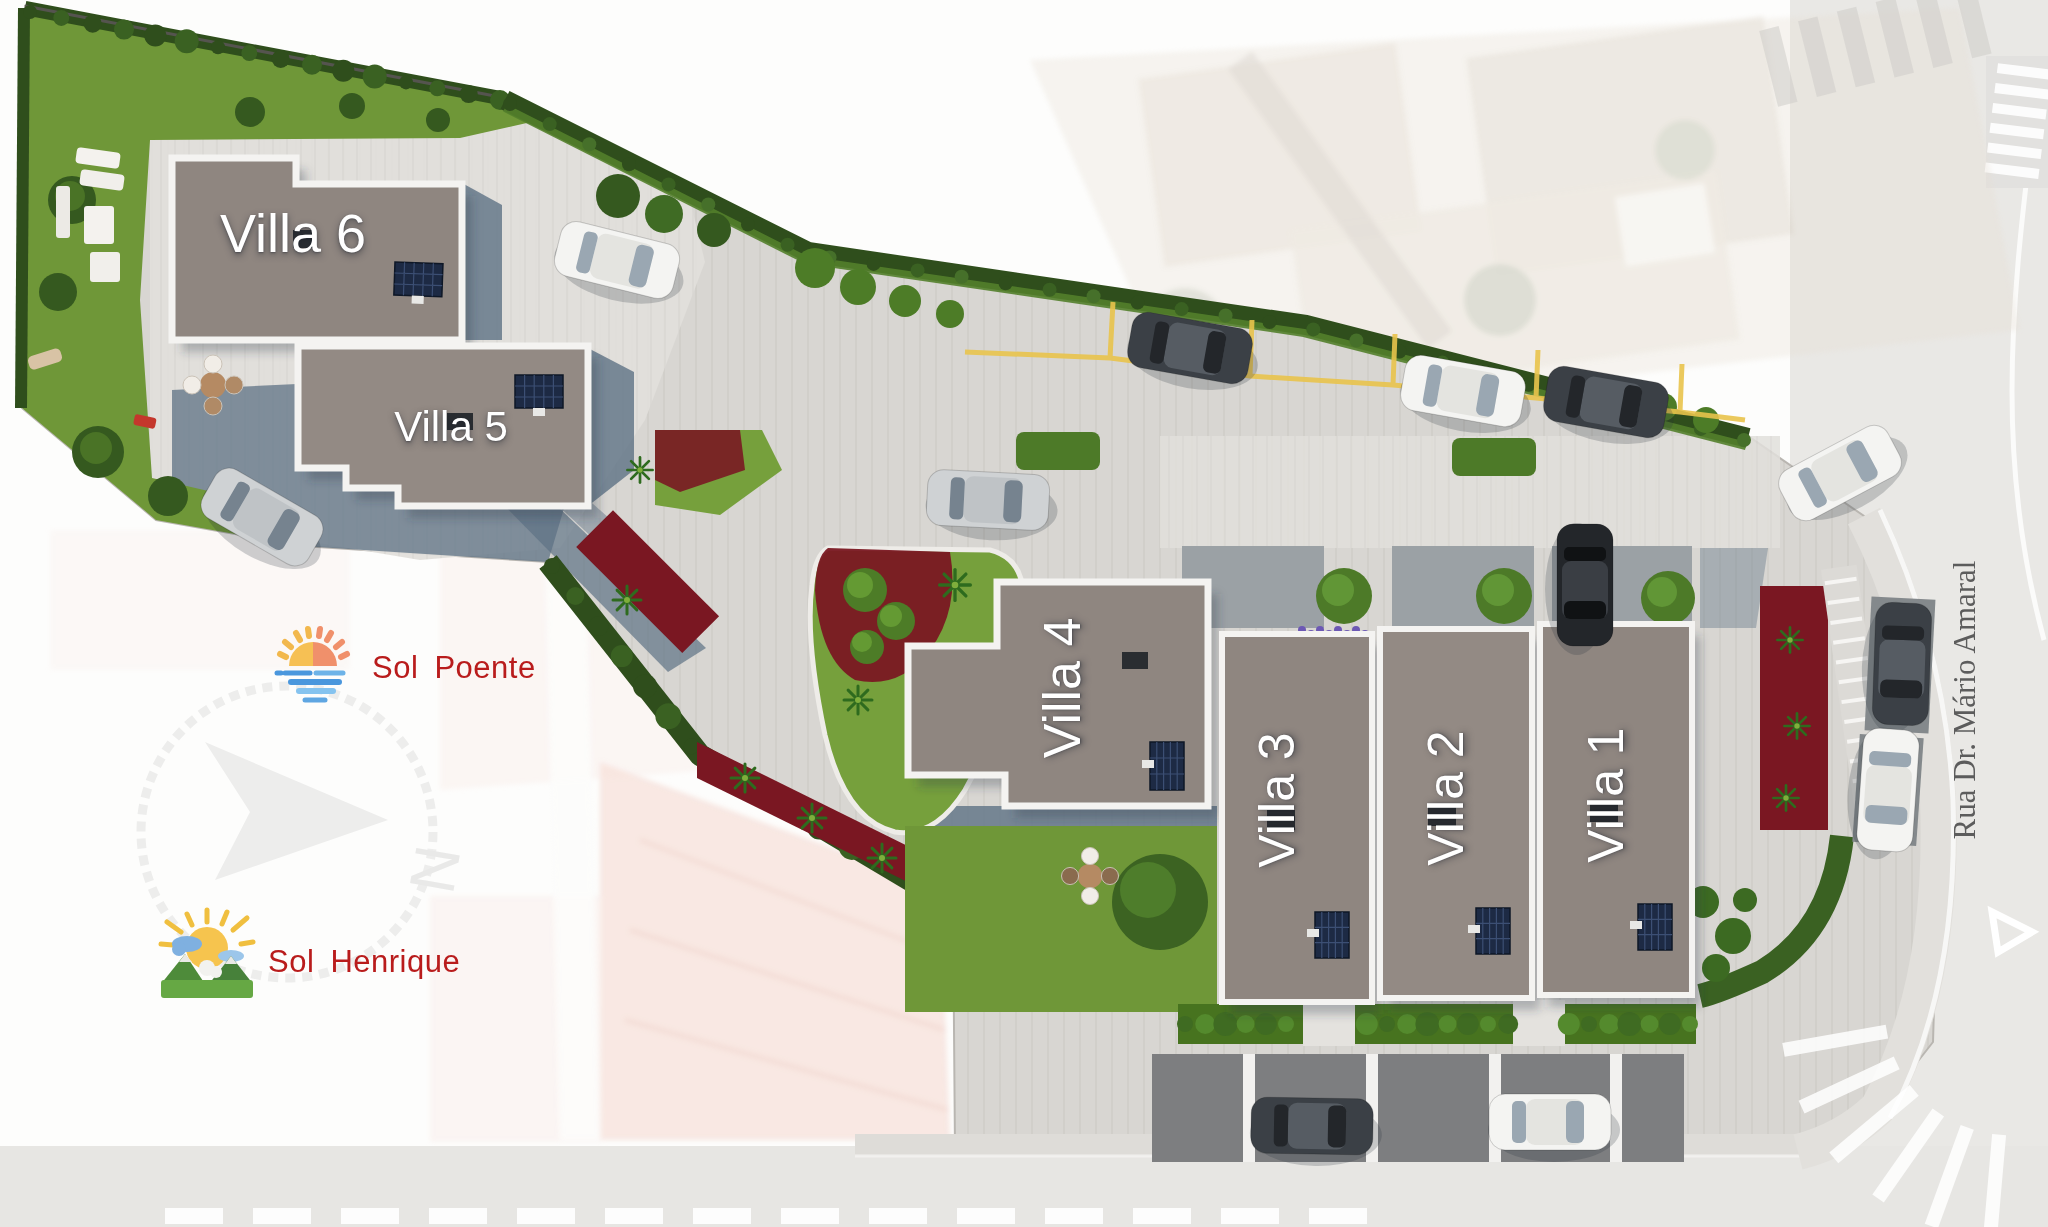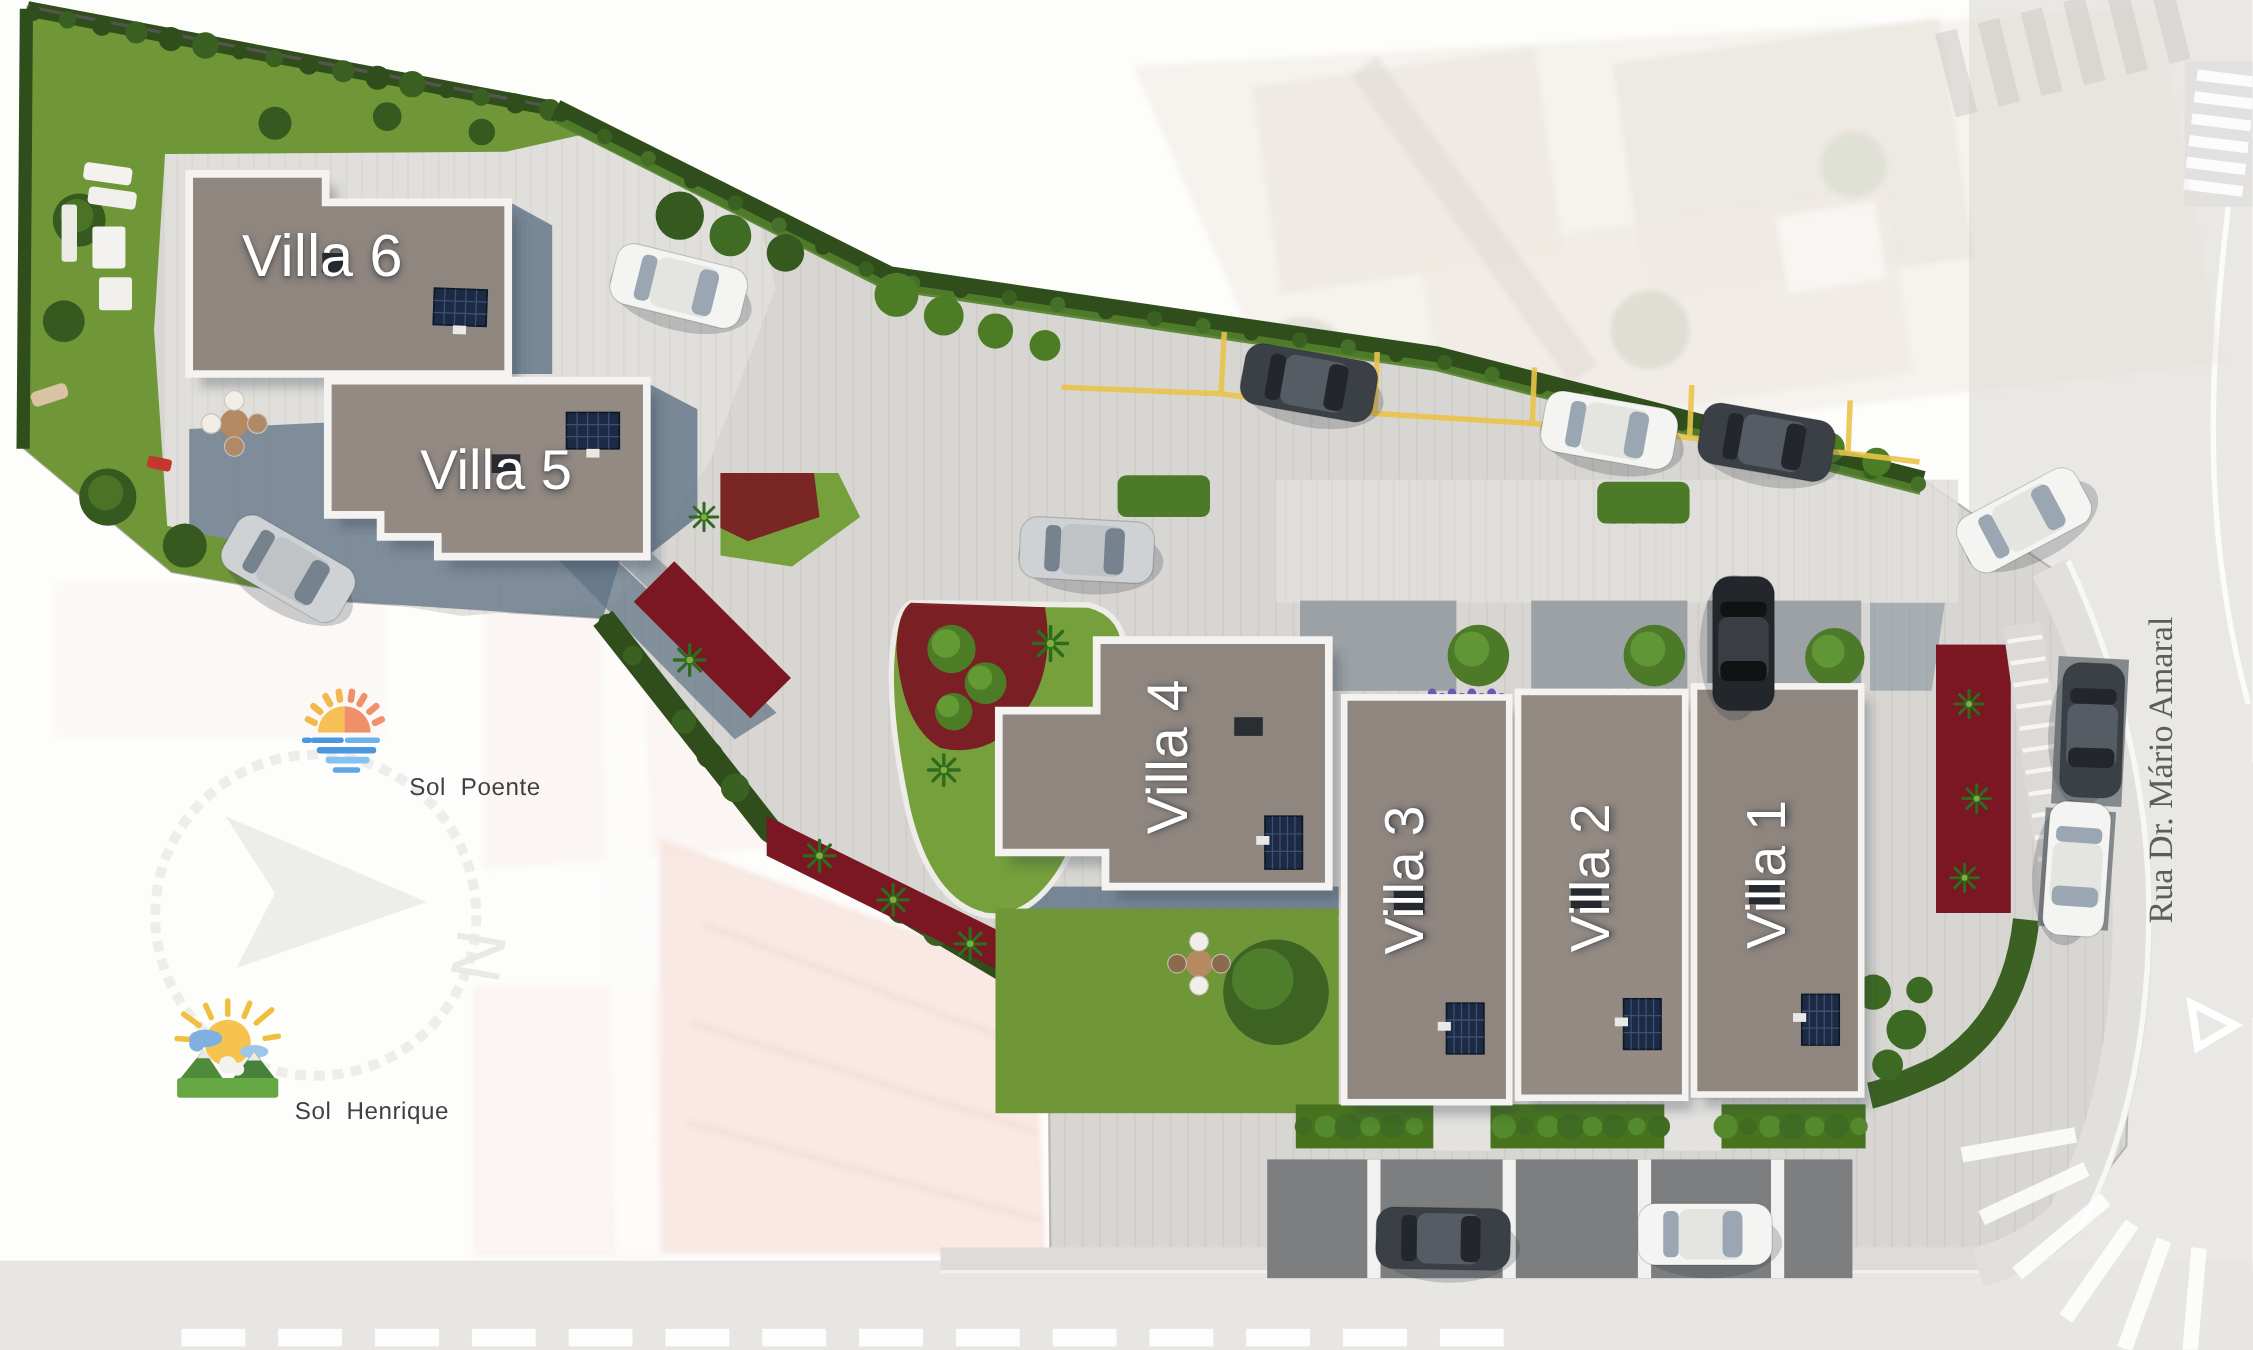--- a/index.html
+++ b/index.html
@@ -4,22 +4,22 @@
 <style>
   html,body{margin:0;padding:0;background:#ffffff;}
   .stage{position:relative;width:2048px;height:1227px;overflow:hidden;background:#fdfdfc;
          font-family:"Liberation Sans",sans-serif;}
   .stage svg.scene{position:absolute;left:0;top:0;}
   .lbl{position:absolute;white-space:nowrap;pointer-events:none;}
   .villa-lbl{color:#ffffff;font-weight:400;
              text-shadow:0 3px 7px rgba(30,35,45,.55),0 1px 2px rgba(30,35,45,.4);
              transform:translate(-50%,-50%);}
   .villa-lbl.vert{transform:translate(-50%,-50%) rotate(-90deg);}
-  .legend-lbl{color:#404040;font-size:22px;word-spacing:7px;letter-spacing:.5px;
-              transform:translate(0,-50%);margin-top:48px;}
+  .legend-lbl{color:#b91c1c;font-size:31px;word-spacing:7px;letter-spacing:.5px;
+              transform:translate(0,-50%);}
   .street-lbl{color:#5c5c5c;font-family:"Liberation Serif","DejaVu Serif",serif;
               transform:translate(-50%,-50%);}
   .street-lbl.vert{transform:translate(-50%,-50%) rotate(-90deg);}
 </style>
 </head>
 <body>
 
 <div class="stage">
 <svg class="scene" width="2048" height="1227" viewBox="0 0 2048 1227">
   <defs>
@@ -719,21 +719,21 @@
     <polygon points="-28,4 -22,-4 -15,4" fill="#e9e9e6"></polygon>
     <polygon points="2,26 24,-2 46,26" fill="#47813a"></polygon>
     <polygon points="18,6 24,-2 30,6" fill="#e9e9e6"></polygon>
     <circle cx="0" cy="10" r="8" fill="#f2f2ef"></circle>
         <circle cx="9" cy="14" r="6" fill="#f2f2ef"></circle>
     <rect x="-46" y="22" width="92" height="18" rx="3" fill="#66a844"></rect>
   </g>
 </svg>
 
   <div class="lbl villa-lbl" style="left:293px;top:233px;font-size:54px;">Villa 6</div>
-  <div class="lbl villa-lbl" style="left:451px;top:427px;font-size:51px;">Villa 5</div>
+  <div class="lbl villa-lbl" style="left:451px;top:427px;font-size:42px;">Villa 5</div>
   <div class="lbl villa-lbl vert" style="left:1062px;top:688px;font-size:52px;">Villa 4</div>
   <div class="lbl villa-lbl vert" style="left:1277px;top:800px;font-size:50px;">Villa 3</div>
   <div class="lbl villa-lbl vert" style="left:1446px;top:798px;font-size:50px;">Villa 2</div>
   <div class="lbl villa-lbl vert" style="left:1606px;top:795px;font-size:50px;">Villa 1</div>
 
   <div class="lbl legend-lbl" style="left:372px;top:668px;">Sol Poente</div>
   <div class="lbl legend-lbl" style="left:268px;top:962px;">Sol Henrique</div>
 
   <div class="lbl street-lbl vert" style="left:1965px;top:700px;font-size:31px;">Rua Dr. Mário Amaral</div>
 </div>

